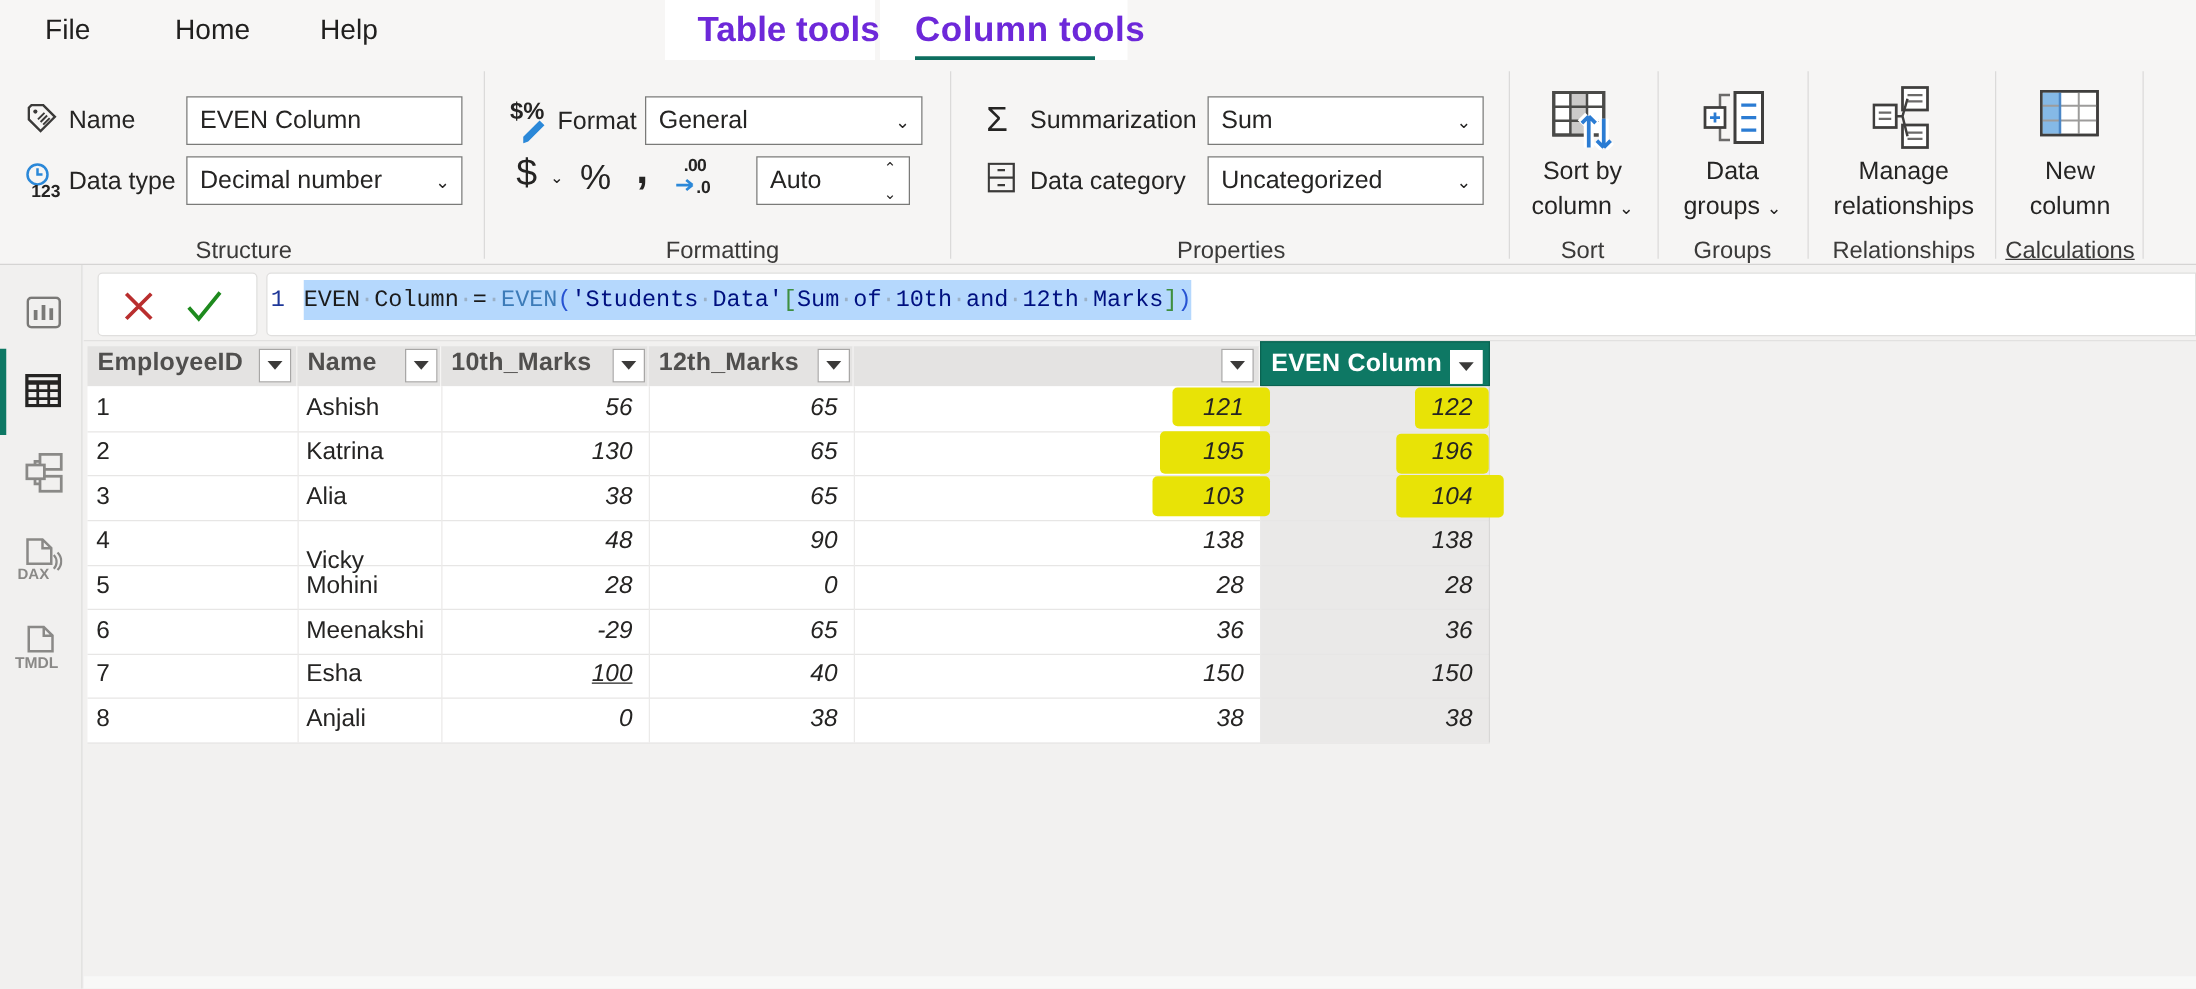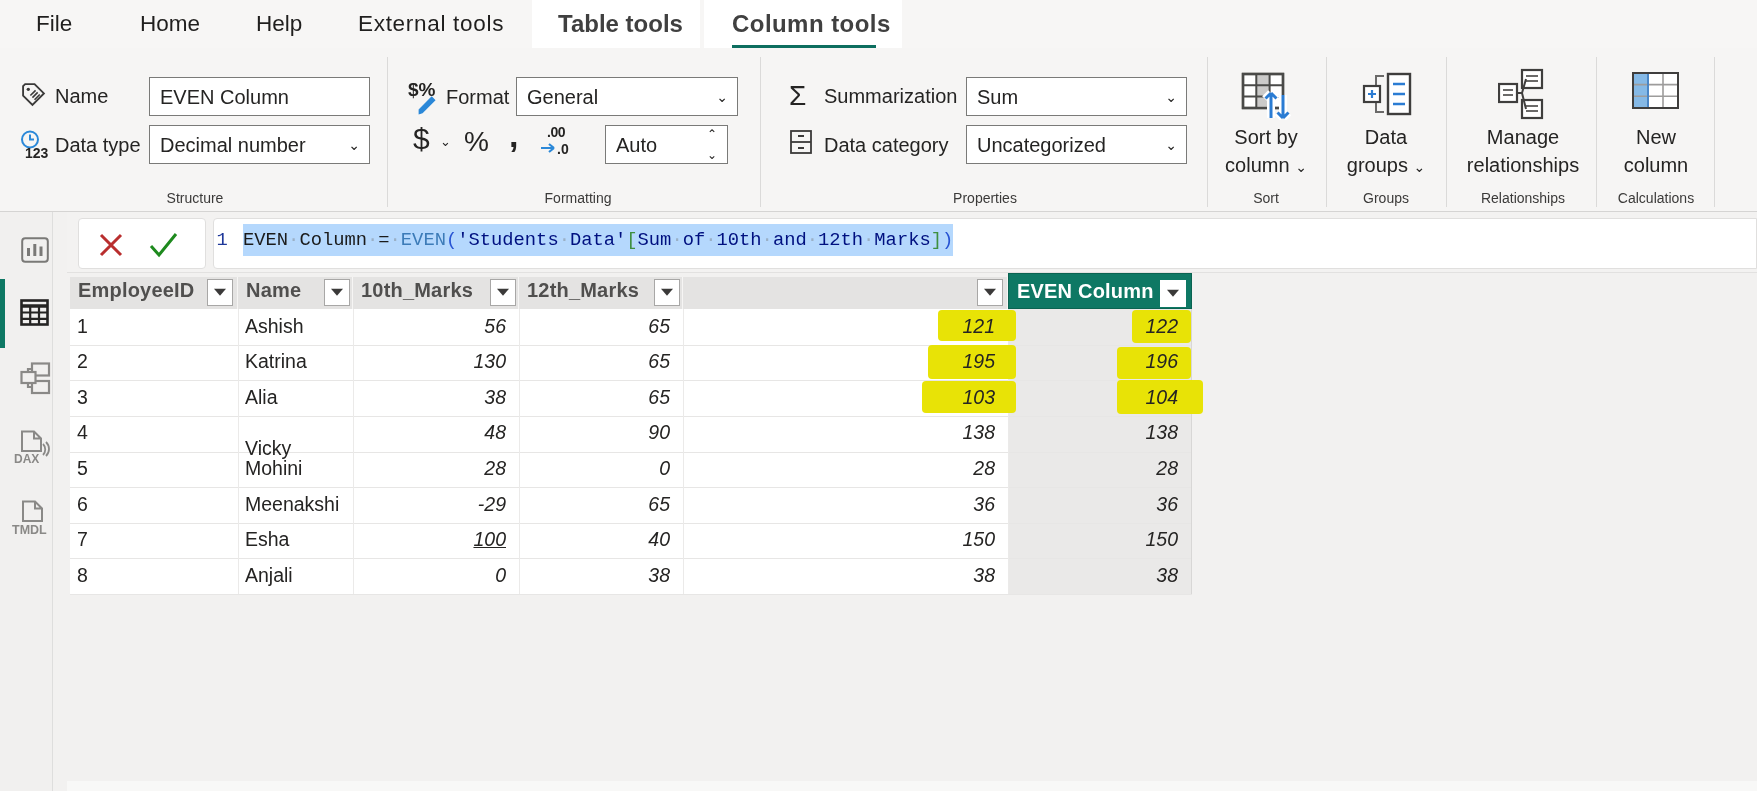--- a/index.html
+++ b/index.html
@@ -4,35 +4,35 @@
 <style>
   * { margin:0; padding:0; box-sizing:border-box; }
   html,body { width:1757px; height:791px; overflow:hidden; }
   body { font-family:"Liberation Sans", sans-serif; background:#f2f1f0; position:relative; }
   .abs { position:absolute; }
 
   
   #topbar { left:0; top:0; width:1757px; height:48px; background:#f7f6f5; }
   .tabwhite { position:absolute; top:0; height:48px; background:#ffffff; }
   .menuitem { position:absolute; top:0; height:48px; line-height:48px; font-size:22.5px; color:#201f1e; white-space:nowrap; }
-  .tealtab  { color:#404040; font-weight:bold; font-size:24px; }
+  .tealtab  { color:#6d28d9; font-weight:bold; font-size:28px; }
   #underline { position:absolute; background:#0d6e5f; }
 
   
   #ribbon { left:0; top:48px; width:1757px; height:164px; background:#f6f5f4; border-bottom:1px solid #d5d4d3; }
   .vsep { position:absolute; width:1px; background:#dbdad9; top:9px; height:150px; }
-  .rlabel { position:absolute; font-size:14px; color:#3b3a39; text-align:center; white-space:nowrap; transform:translateX(-50%); top:142px; }
+  .rlabel { position:absolute; font-size:19px; color:#3b3a39; text-align:center; white-space:nowrap; transform:translateX(-50%); top:142px; }
   .ribtext { position:absolute; font-size:20px; color:#252423; white-space:nowrap; }
   .box { position:absolute; background:#fff; border:1px solid #7a7a78; font-size:20px; color:#252423; }
   .box .txt { position:absolute; left:10px; top:50%; transform:translateY(-50%); white-space:nowrap; }
   .chev { position:absolute; right:9px; top:50%; transform:translateY(-50%); font-size:14px; color:#252423; }
   .bigbtn { position:absolute; text-align:center; font-size:20px; color:#252423; line-height:28px; transform:translateX(-50%); white-space:nowrap; top:75px; }
 
   
-  #sidebar { left:0; top:212px; width:53px; height:579px; background:#f1f0ef; border-right:1px solid #dededd;padding-left:32px; }
+  #sidebar { left:0; top:212px; width:66px; height:579px; background:#f1f0ef; border-right:1px solid #dededd;padding-left:32px; }
   #fbar { left:67px; top:212px; width:1690px; height:61px; background:#f3f2f1; border-bottom:1px solid #e2e1e0; }
   .fbox { position:absolute; background:#fff; border:1px solid #e0dfde; border-radius:4px; }
   #formula { font-family:"Liberation Mono", monospace; font-size:18.8px; white-space:pre; }
   .sel { background:#b5d8fd; padding:4.8px 0; }
   .navy { color:#001080; } .blk { color:#1b1b1b; } .fn { color:#3c7bb8; }
   .par { color:#2753d3; } .grn { color:#3f8f3f; } .dot { color:#9ab0c6; }
 
   
   #tbl { position:absolute; left:70px; top:277px; width:1122px; }
   .hcell { position:absolute; top:0; height:32px; background:#e4e3e2; border-right:1px solid #f6f5f4; }
@@ -48,21 +48,20 @@
 </style>
 </head>
 <body>
 
 <div class="abs" id="topbar">
   <div class="tabwhite" style="left:532px;width:168px;"></div>
   <div class="tabwhite" style="left:704px;width:198px;"></div>
   <div class="menuitem" style="left:36px;">File</div>
   <div class="menuitem" style="left:140px;">Home</div>
   <div class="menuitem" style="left:256px;">Help</div>
-  <div class="menuitem" style="left:358px;letter-spacing:0.7px;">External tools</div>
   <div class="menuitem tealtab" style="left:558px;">Table tools</div>
   <div class="menuitem tealtab" style="left:732px;letter-spacing:0.45px;">Column tools</div>
   <div id="underline" style="left:732px;top:45px;width:144px;height:4px;"></div>
 </div>
 
 <div class="abs" id="ribbon">
   <div class="vsep" style="left:387px;"></div>
   <div class="vsep" style="left:760px;"></div>
   <div class="vsep" style="left:1207px;"></div>
   <div class="vsep" style="left:1326px;"></div>
@@ -172,21 +171,21 @@
 
   <svg class="abs" style="left:1632px;top:24px;" width="48" height="38" viewBox="0 0 48 38">
     <rect x="1" y="1" width="45" height="35" fill="#fff" stroke="#3f3e3d" stroke-width="2"></rect>
     <rect x="2" y="2" width="14" height="33" fill="#85b9e6"></rect>
     <path d="M2 12.6 L46 12.6 M2 24.3 L46 24.3" stroke="#9d9c9b" stroke-width="1.6"></path>
     <path d="M16 2 L16 35 M31 2 L31 35" stroke="#9d9c9b" stroke-width="1.6"></path>
     <path d="M16 2 L16 35" stroke="#4a86c6" stroke-width="2"></path>
     <rect x="1" y="1" width="45" height="35" fill="none" stroke="#3f3e3d" stroke-width="2"></rect>
   </svg>
   <div class="bigbtn" style="left:1656px;">New<br>column</div>
-  <div class="rlabel" style="left:1656px;">Calculations</div>
+  <div class="rlabel" style="left:1656px;text-decoration:underline;">Calculations</div>
 </div>
 
 <div class="abs" id="sidebar">
   <div class="abs" style="left:0;top:67px;width:5px;height:69px;background:#0e7864;"></div>
   <svg class="abs" style="left:21px;top:25px;" width="28" height="26" viewBox="0 0 28 26">
     <rect x="1.2" y="1.2" width="25.6" height="23.6" rx="3" fill="none" stroke="#7a7977" stroke-width="2"></rect>
     <path d="M7.5 19 L7.5 11 M13.8 19 L13.8 7 M20 19 L20 9.5" stroke="#7a7977" stroke-width="3"></path>
   </svg>
   <svg class="abs" style="left:20px;top:87px;" width="29" height="27" viewBox="0 0 29 27">
     <rect x="1.5" y="1.5" width="26" height="24" fill="none" stroke="#252423" stroke-width="2.6"></rect>

